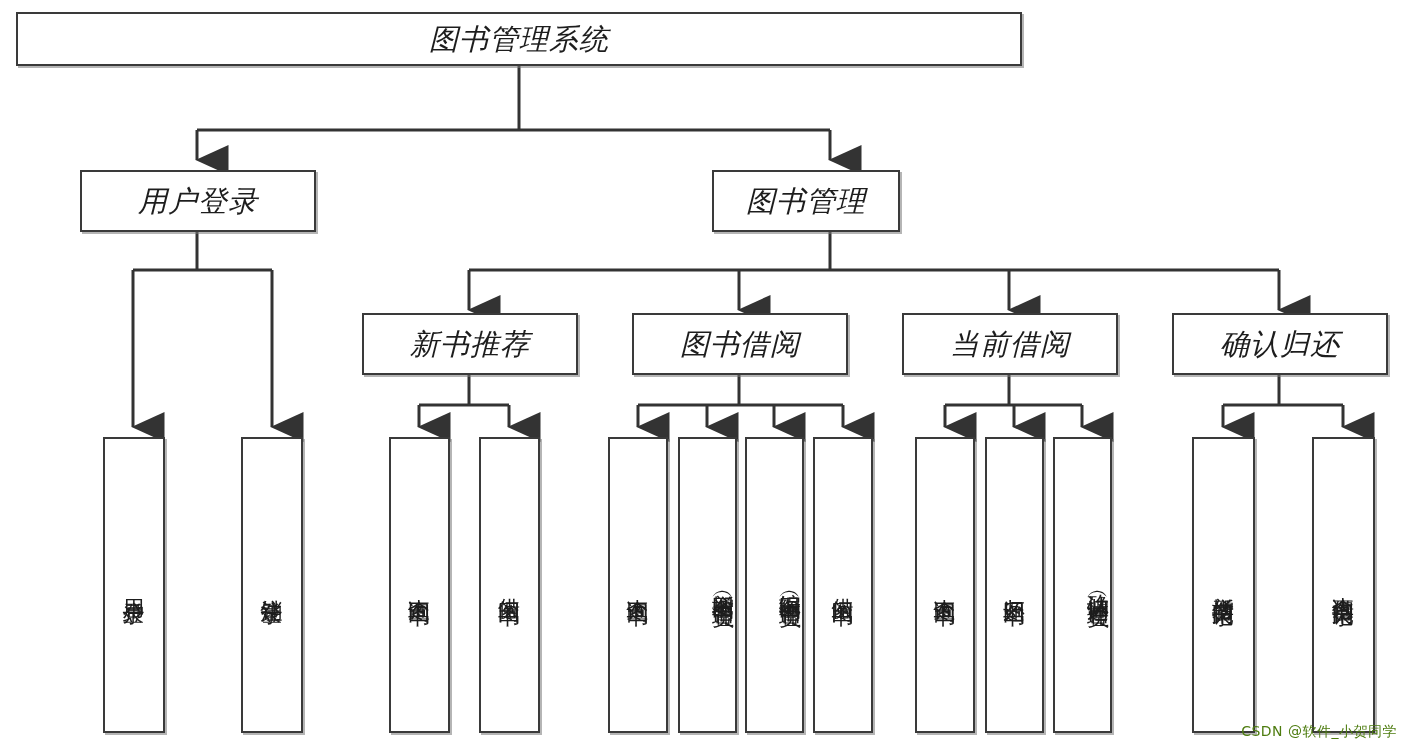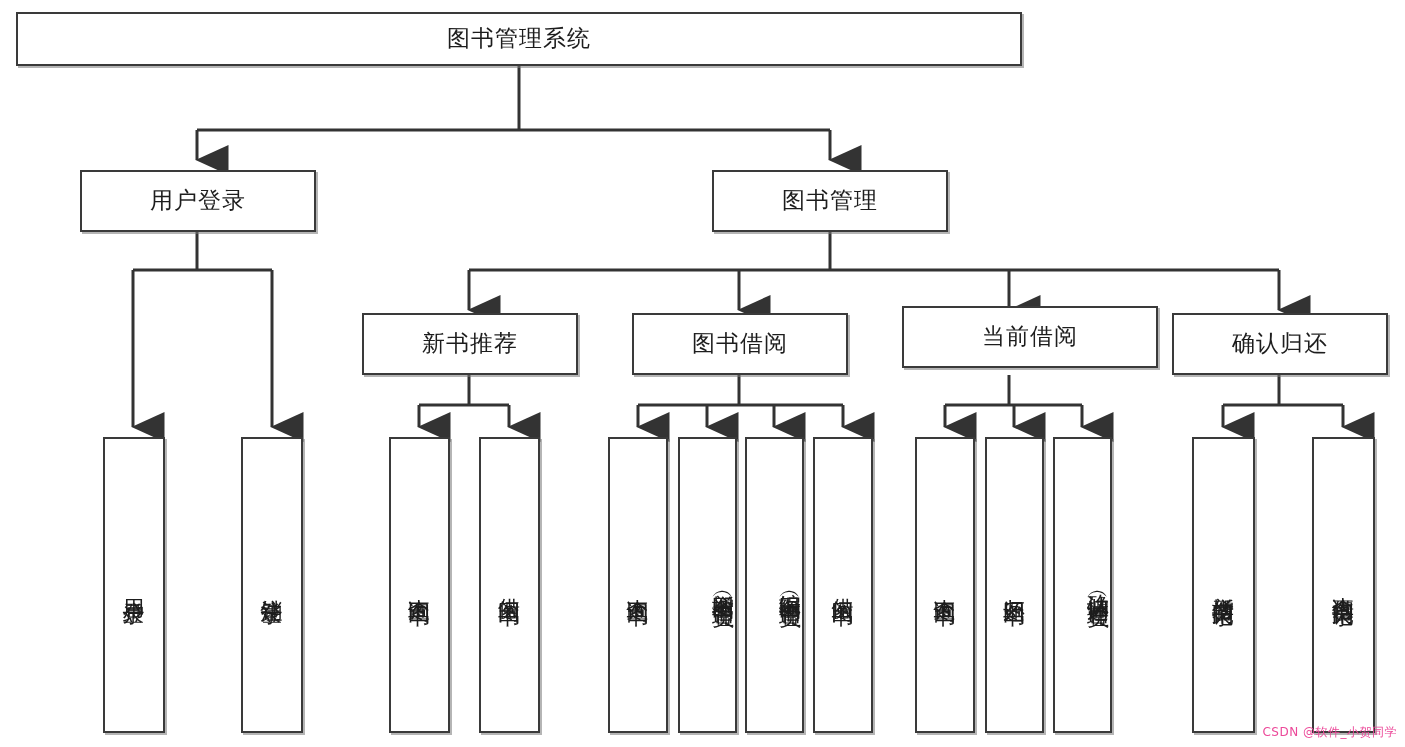--- a/index.html
+++ b/index.html
@@ -28,23 +28,24 @@
     box-sizing: border-box;
     background: #ffffff;
     border: 2px solid #3a3a3a;
     box-shadow: 2px 2px 0 rgba(120,120,120,0.55);
     display: flex;
     align-items: center;
     justify-content: center;
     color: #1d1d1d;
   }
   .node.horiz {
-    font-size: 23px;
+    font-size: 29px;
     letter-spacing: 1px;
     line-height: 1.2;
+    font-style: italic;
   }
   .node.vert {
     writing-mode: vertical-rl;
     text-orientation: upright;
     font-size: 22px;
     letter-spacing: 2px;
     line-height: 1.05;
     padding: 6px 0;
   }
   .node.vert.topalign {
@@ -52,22 +53,22 @@
     justify-content: center;
   }
   .node-label {
     display: block;
     white-space: nowrap;
   }
   #watermark {
     position: absolute;
     right: 8px;
     bottom: 6px;
-    font-size: 12px;
-    color: #ec4899;
+    font-size: 14px;
+    color: #4d7c0f;
     letter-spacing: 0.5px;
     white-space: nowrap;
     user-select: none;
   }
 </style>
 </head>
 <body>
 
 <div id="canvas">
 
@@ -123,33 +124,33 @@
   </svg>
 
   <div class="node horiz" style="left:16px; top:12px; width:1006px; height:54px;">
     <span class="node-label">图书管理系统</span>
   </div>
 
   <div class="node horiz" style="left:80px; top:170px; width:236px; height:62px;">
     <span class="node-label">用户登录</span>
   </div>
 
-  <div class="node horiz" style="left:712px; top:170px; width:236px; height:62px;">
+  <div class="node horiz" style="left:712px; top:170px; width:188px; height:62px;">
     <span class="node-label">图书管理</span>
   </div>
 
   <div class="node horiz" style="left:362px; top:313px; width:216px; height:62px;justify-content:center;">
     <span class="node-label">新书推荐</span>
   </div>
 
   <div class="node horiz" style="left:632px; top:313px; width:216px; height:62px;">
     <span class="node-label">图书借阅</span>
   </div>
 
-  <div class="node horiz" style="left:902px; top:306px; width:256px; height:62px;">
+  <div class="node horiz" style="left:902px; top:313px; width:216px; height:62px;">
     <span class="node-label">当前借阅</span>
   </div>
 
   <div class="node horiz" style="left:1172px; top:313px; width:216px; height:62px;">
     <span class="node-label">确认归还</span>
   </div>
 
   <div class="node vert" style="left:103px; top:437px; width:62px; height:296px;">
     <span class="node-label">用户登录</span>
   </div>

